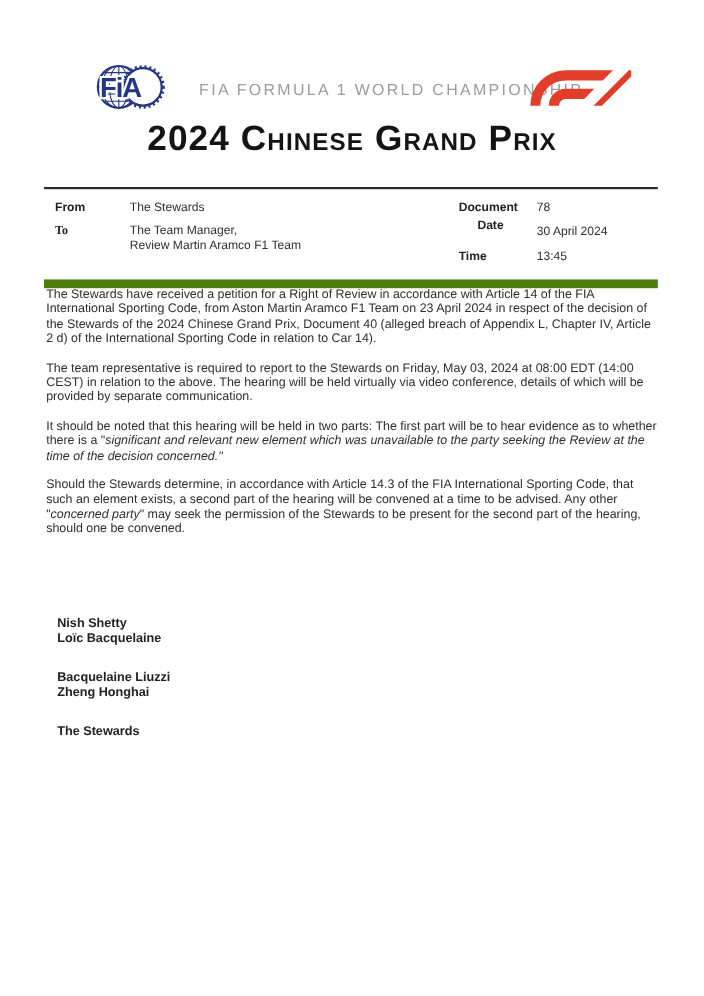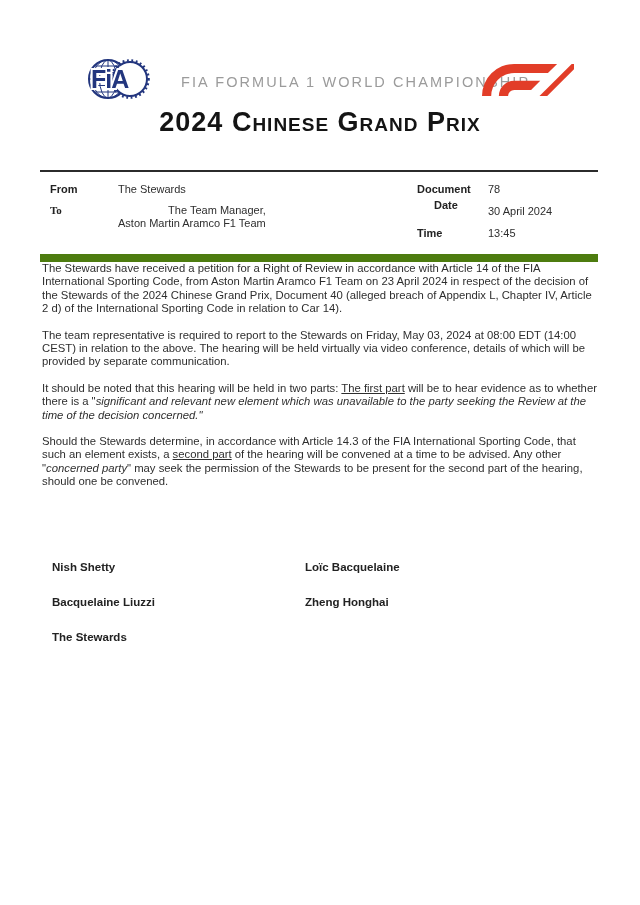--- a/index.html
+++ b/index.html
@@ -14,60 +14,60 @@
   .fia-logo{position:absolute;left:84px;top:51px;width:68px;height:58px;text-align:right;}
   .championship{
     position:absolute;left:181px;top:74px;width:280px;
     font-size:14.5px;color:#9b9b9b;letter-spacing:2.1px;font-weight:400;
     white-space:nowrap;
   }
   .f1-logo{position:absolute;left:482px;top:62px;width:92px;height:37px;}
 
   .title{
     position:absolute;left:0;top:107px;width:640px;text-align:center;
-    font-size:27px;font-weight:bold;font-variant:small-caps;
+    font-size:32px;font-weight:bold;font-variant:small-caps;
     letter-spacing:1px;color:#141414;
   }
   .subtitle{
     position:absolute;left:0;top:135px;width:640px;text-align:center;
     font-size:13px;font-weight:bold;color:#141414;
   }
 
   
   .meta{
     position:absolute;left:40px;top:170px;width:558px;height:82px;
     border-top:2px solid #2b2b2b;border-bottom:8px solid #4d7c0f;
     font-size:11px;
   }
   .meta .cell{position:absolute;line-height:13px;}
   .meta .lbl{font-weight:bold;color:#222;}
   .from-lbl{left:10px;top:11px;}
   .from-val{left:78px;top:11px;}
   .to-lbl{left:10px;top:32px;font-family:Liberation Serif, serif;}
-  .to-val{left:78px;top:32px;text-align:right;}
+  .to-val{left:78px;top:32px;}
   .doc-lbl{left:377px;top:11px;}
   .doc-val{left:448px;top:11px;}
   .date-lbl{left:377px;top:27px;padding-left:17px;}
   .date-val{left:448px;top:33px;}
   .time-lbl{left:377px;top:55px;}
   .time-val{left:448px;top:55px;}
 
   
   .body-text{
     position:absolute;left:42px;top:262px;width:558px;
     font-size:11.3px;line-height:13.4px;color:#2e2e2e;
   }
   .body-text p{margin:0 0 13px 0;}
-  .u{text-decoration:underline;}
+  .u{}
   .i{font-style:italic;}
 
   
   .signatures{position:absolute;left:52px;top:560px;width:548px;
     font-size:11.5px;font-weight:bold;color:#222;}
-  .sig-row{display:flex;margin-bottom:21px;line-height:14px;}
+  .sig-row{display:flex;margin-bottom:21px;line-height:14px;flex-direction:column;}
   .sig-left{width:253px;}
   .sig-right{flex:1;}
 </style>
 </head>
 <body>
 
 <div class="page">
 
   <div class="fia-logo">
     <svg viewBox="0 0 68 58" width="68" height="58" aria-hidden="true">
@@ -109,21 +109,21 @@
 
   <div class="title">2024 Chinese Grand Prix</div>
 
   <div class="meta">
     <span class="cell lbl from-lbl">From</span>
     <span class="cell from-val">The Stewards</span>
 
     <span class="cell lbl to-lbl">To</span>
     <span class="cell to-val">
       <span>The Team Manager,</span><br>
-      <span>Aston Martin Aramco F1 Team</span>
+      <span>Review Martin Aramco F1 Team</span>
     </span>
 
     <span class="cell lbl doc-lbl">Document</span>
     <span class="cell doc-val">78</span>
 
     <span class="cell lbl date-lbl">Date</span>
     <span class="cell date-val">30 April 2024</span>
 
     <span class="cell lbl time-lbl">Time</span>
     <span class="cell time-val">13:45</span>

